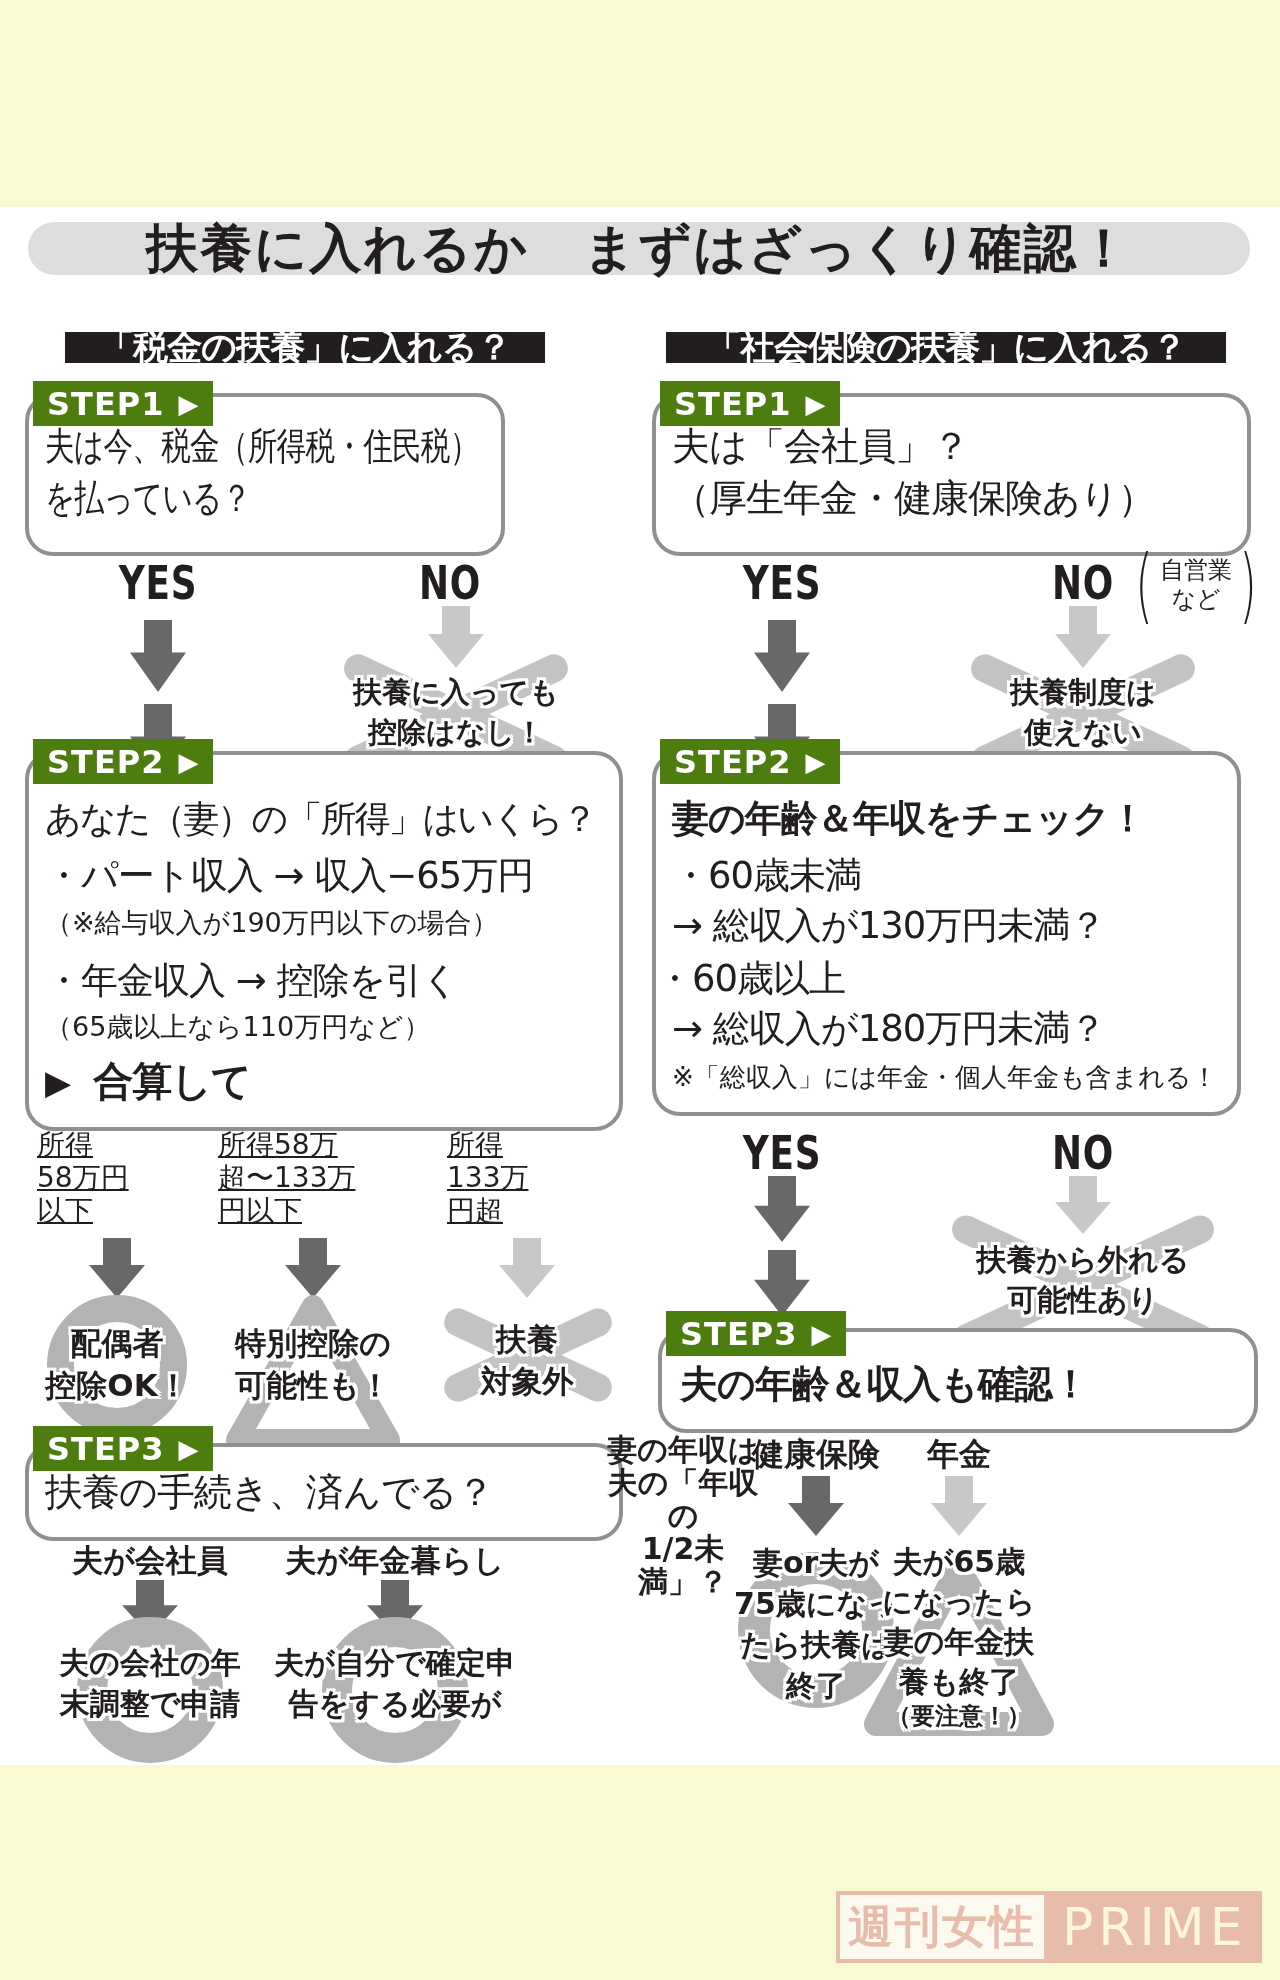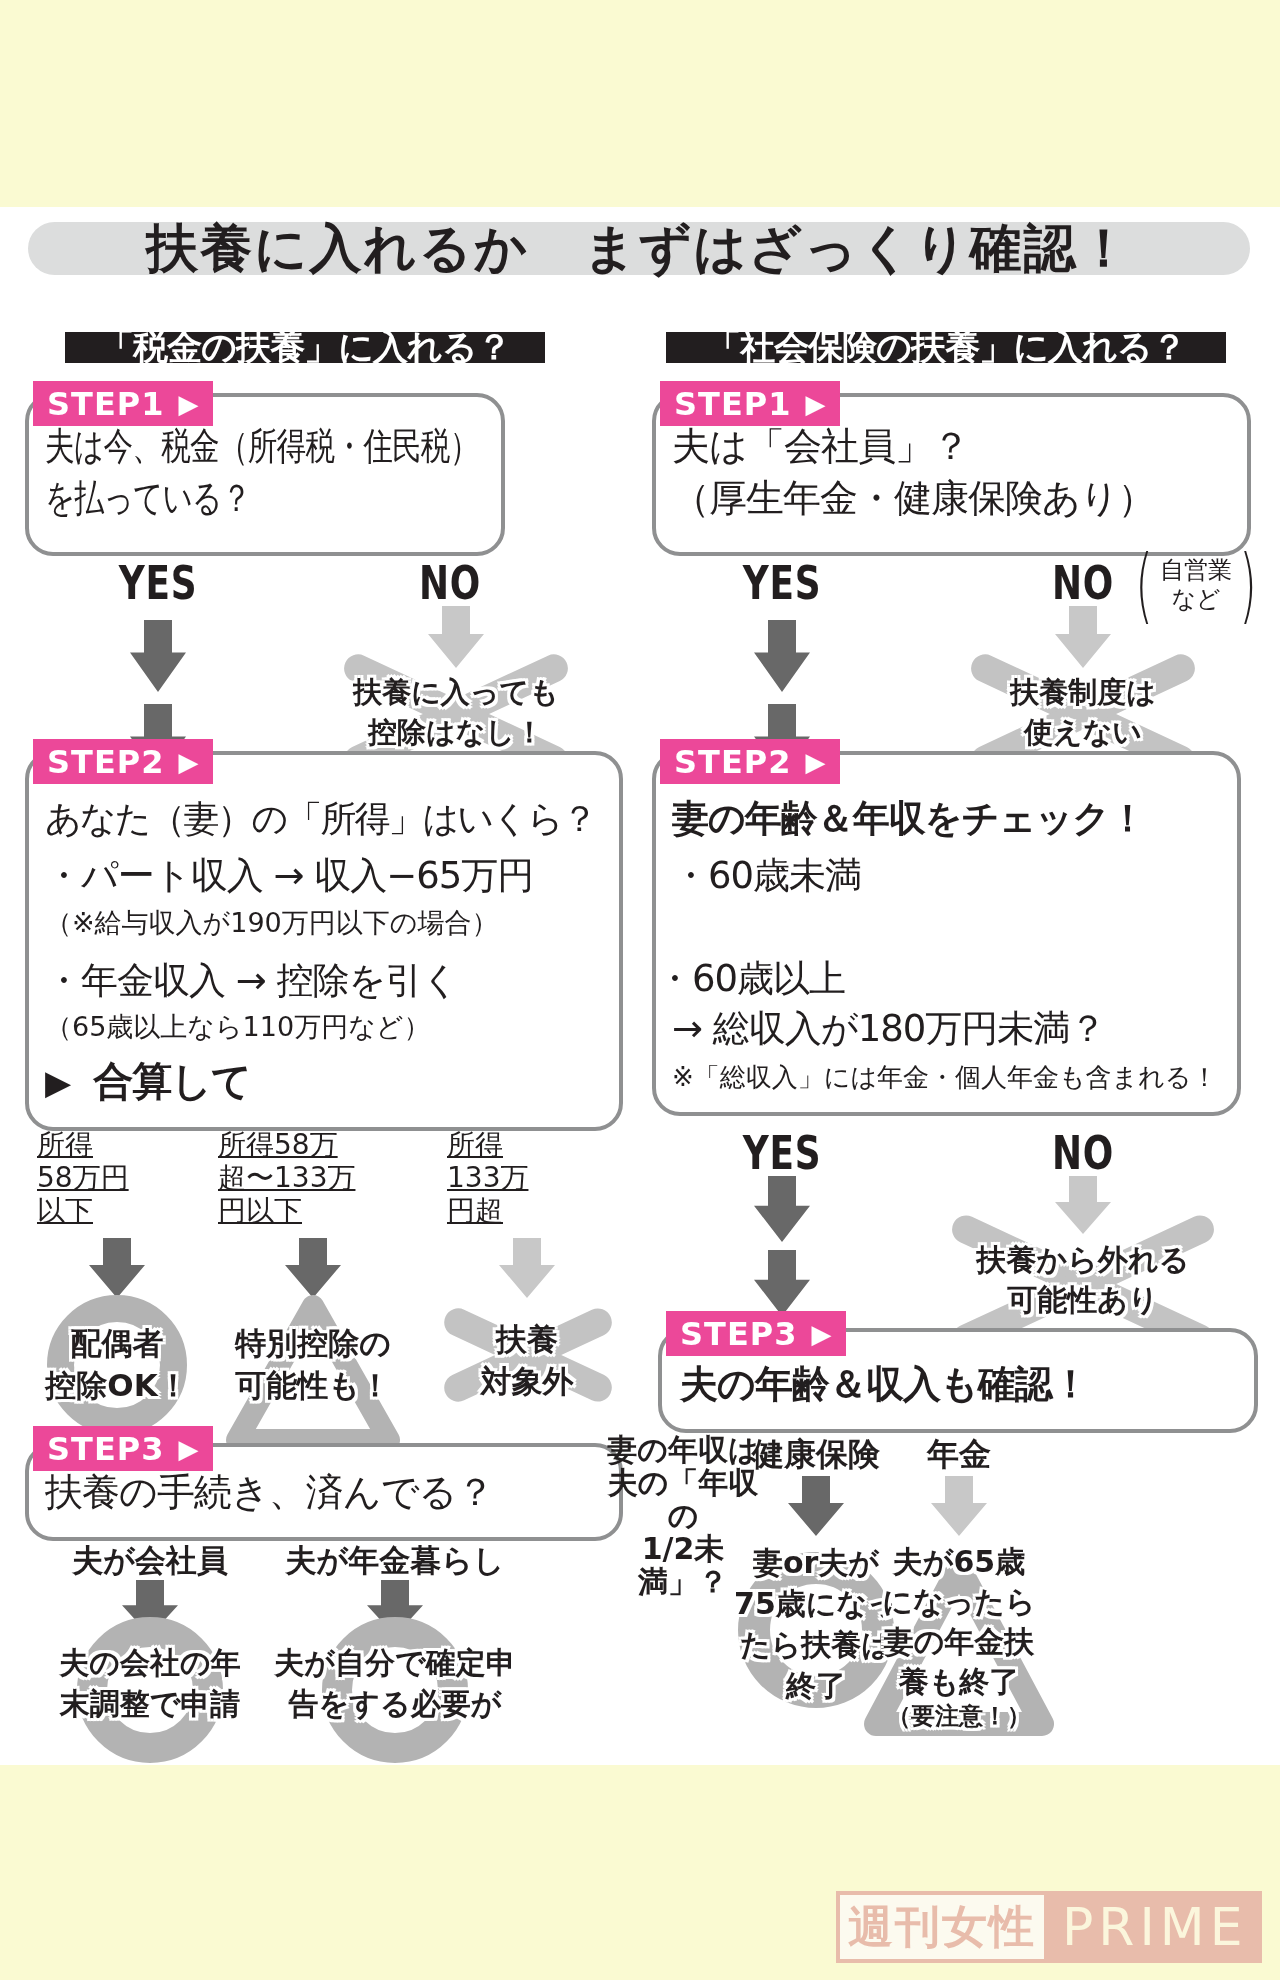--- a/index.html
+++ b/index.html
@@ -10,21 +10,21 @@
 
   .title-bar{position:absolute;left:28px;top:222px;width:1222px;height:53px;
              background:#dcdddd;border-radius:37px;display:flex;align-items:center;
              justify-content:center;font-size:52px;font-weight:bold;letter-spacing:2px;}
 
   .col-header{position:absolute;top:308px;height:31px;background:#221e1f;color:#ffffff;
               font-size:35px;font-weight:600;display:flex;align-items:center;
               justify-content:center;letter-spacing:-1px;margin-top:24px;}
 
   .box{position:absolute;background:#ffffff;border:4px solid #8f9091;border-radius:28px;z-index:1;}
-  .tab{position:absolute;background:#ec4899;color:#ffffff;height:45px;z-index:3;
+  .tab{position:absolute;background:#4d7c0f;color:#ffffff;height:45px;z-index:3;
        display:flex;align-items:center;gap:14px;padding:0 14px 0 14px;
        font-size:32px;font-weight:600;letter-spacing:1px;}
   .tab .tri{font-size:26px;line-height:1;}
 
   .btext{position:absolute;font-size:37px;line-height:52px;font-weight:500;letter-spacing:-1px;z-index:2;}
   .note{position:absolute;font-size:27px;line-height:34px;font-weight:500;z-index:2;}
   .yn{position:absolute;font-size:46px;font-weight:bold;text-align:center;
       transform:scaleX(0.78);letter-spacing:1px;}
   .arr{position:absolute;width:56px;
        clip-path:polygon(25% 0,75% 0,75% 45%,100% 45%,50% 100%,0 45%,25% 45%);}
@@ -193,20 +193,21 @@
   <div class="otext" style="left:958px;top:672px;width:250px;font-size:29px;line-height:40px;text-align:center;" data-bind="insurance.no_result">扶養制度は
 使えない</div>
 
   <div class="box" style="left:652px;top:751px;width:581px;height:357px;"></div>
   <div class="tab" style="left:660px;top:739px;">
     <span data-bind="insurance.step2.tab">STEP2</span>
     <span class="tri" data-bind="labels.tab_arrow">▶</span>
   </div>
   <div class="btext" style="left:672px;top:793px;font-weight:600;" data-bind="insurance.step2.title">妻の年齢＆年収をチェック！</div>
   <div class="btext" style="left:672px;top:850px;" data-bind="insurance.step2.item1">・60歳未満</div>
+  <div class="btext" style="left:672px;top:900px;" data-bind="insurance.step2.item1b">→ 総収入が130万円未満？</div>
   <div class="btext" style="left:656px;top:953px;" data-bind="insurance.step2.item2">・60歳以上</div>
   <div class="btext" style="left:672px;top:1003px;" data-bind="insurance.step2.item2b">→ 総収入が180万円未満？</div>
   <div class="note" style="left:672px;top:1060px;font-size:26px;" data-bind="insurance.step2.note">※「総収入」には年金・個人年金も含まれる！</div>
 
   <div class="yn" style="left:722px;top:1126px;width:120px;" data-bind="labels.yes">YES</div>
   <div class="yn" style="left:1023px;top:1126px;width:120px;" data-bind="labels.no">NO</div>
 
   <div class="arr dark" style="left:754px;top:1176px;height:66px;"></div>
   <div class="arr dark" style="left:754px;top:1250px;height:66px;"></div>
   <div class="arr light" style="left:1055px;top:1176px;height:58px;"></div>

